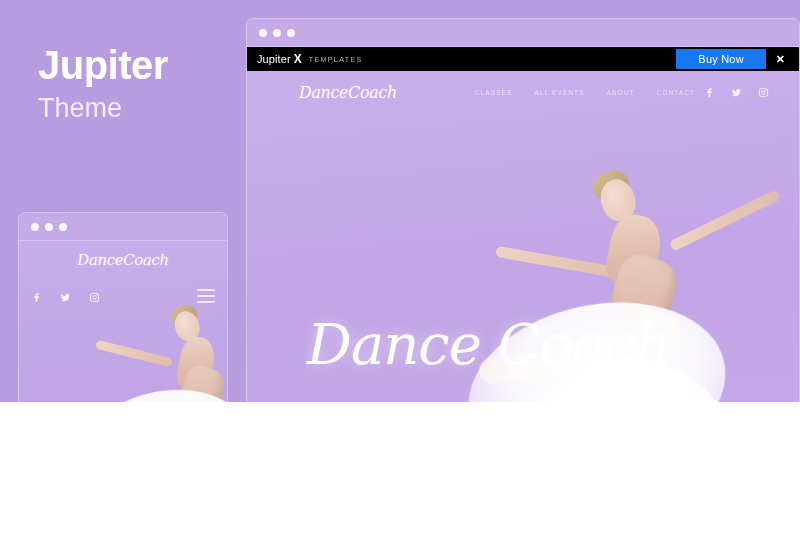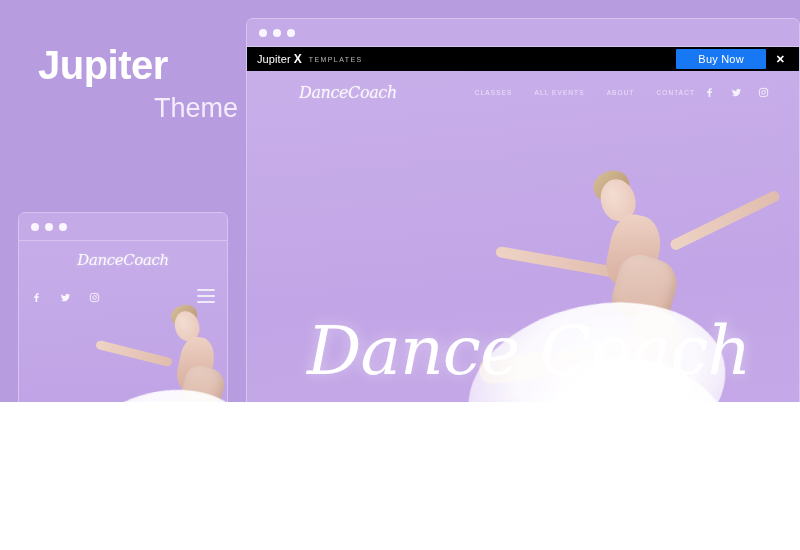--- a/index.html
+++ b/index.html
@@ -32,21 +32,20 @@
     color: #ffffff;
     letter-spacing: -0.5px;
     line-height: 1.05;
   }
   .promo-sub {
     font-size: 27px;
     font-weight: 300;
     color: #f4ecfb;
     line-height: 1.5;
     margin-top: 2px;
-    text-align: right;
   }
   .promo-author {
     font-size: 14px;
     font-weight: 400;
     color: #f0e6fa;
     margin-top: 16px;
     letter-spacing: 0.2px;
   }
 
   
@@ -190,21 +189,21 @@
     position: absolute;
     inset: 0;
     z-index: 5;
   }
   .hero-title {
     position: absolute;
     left: 60px;
     top: 270px;
     font-family: "DejaVu Serif", serif;
     font-style: italic;
-    font-size: 68px;
+    font-size: 56px;
     color: #ffffff;
     white-space: nowrap;
     letter-spacing: -1px;
     text-shadow: 0 0 14px rgba(255,255,255,0.45);
     z-index: 12;
     line-height: 1;
   }
 
   
   .dancer {

